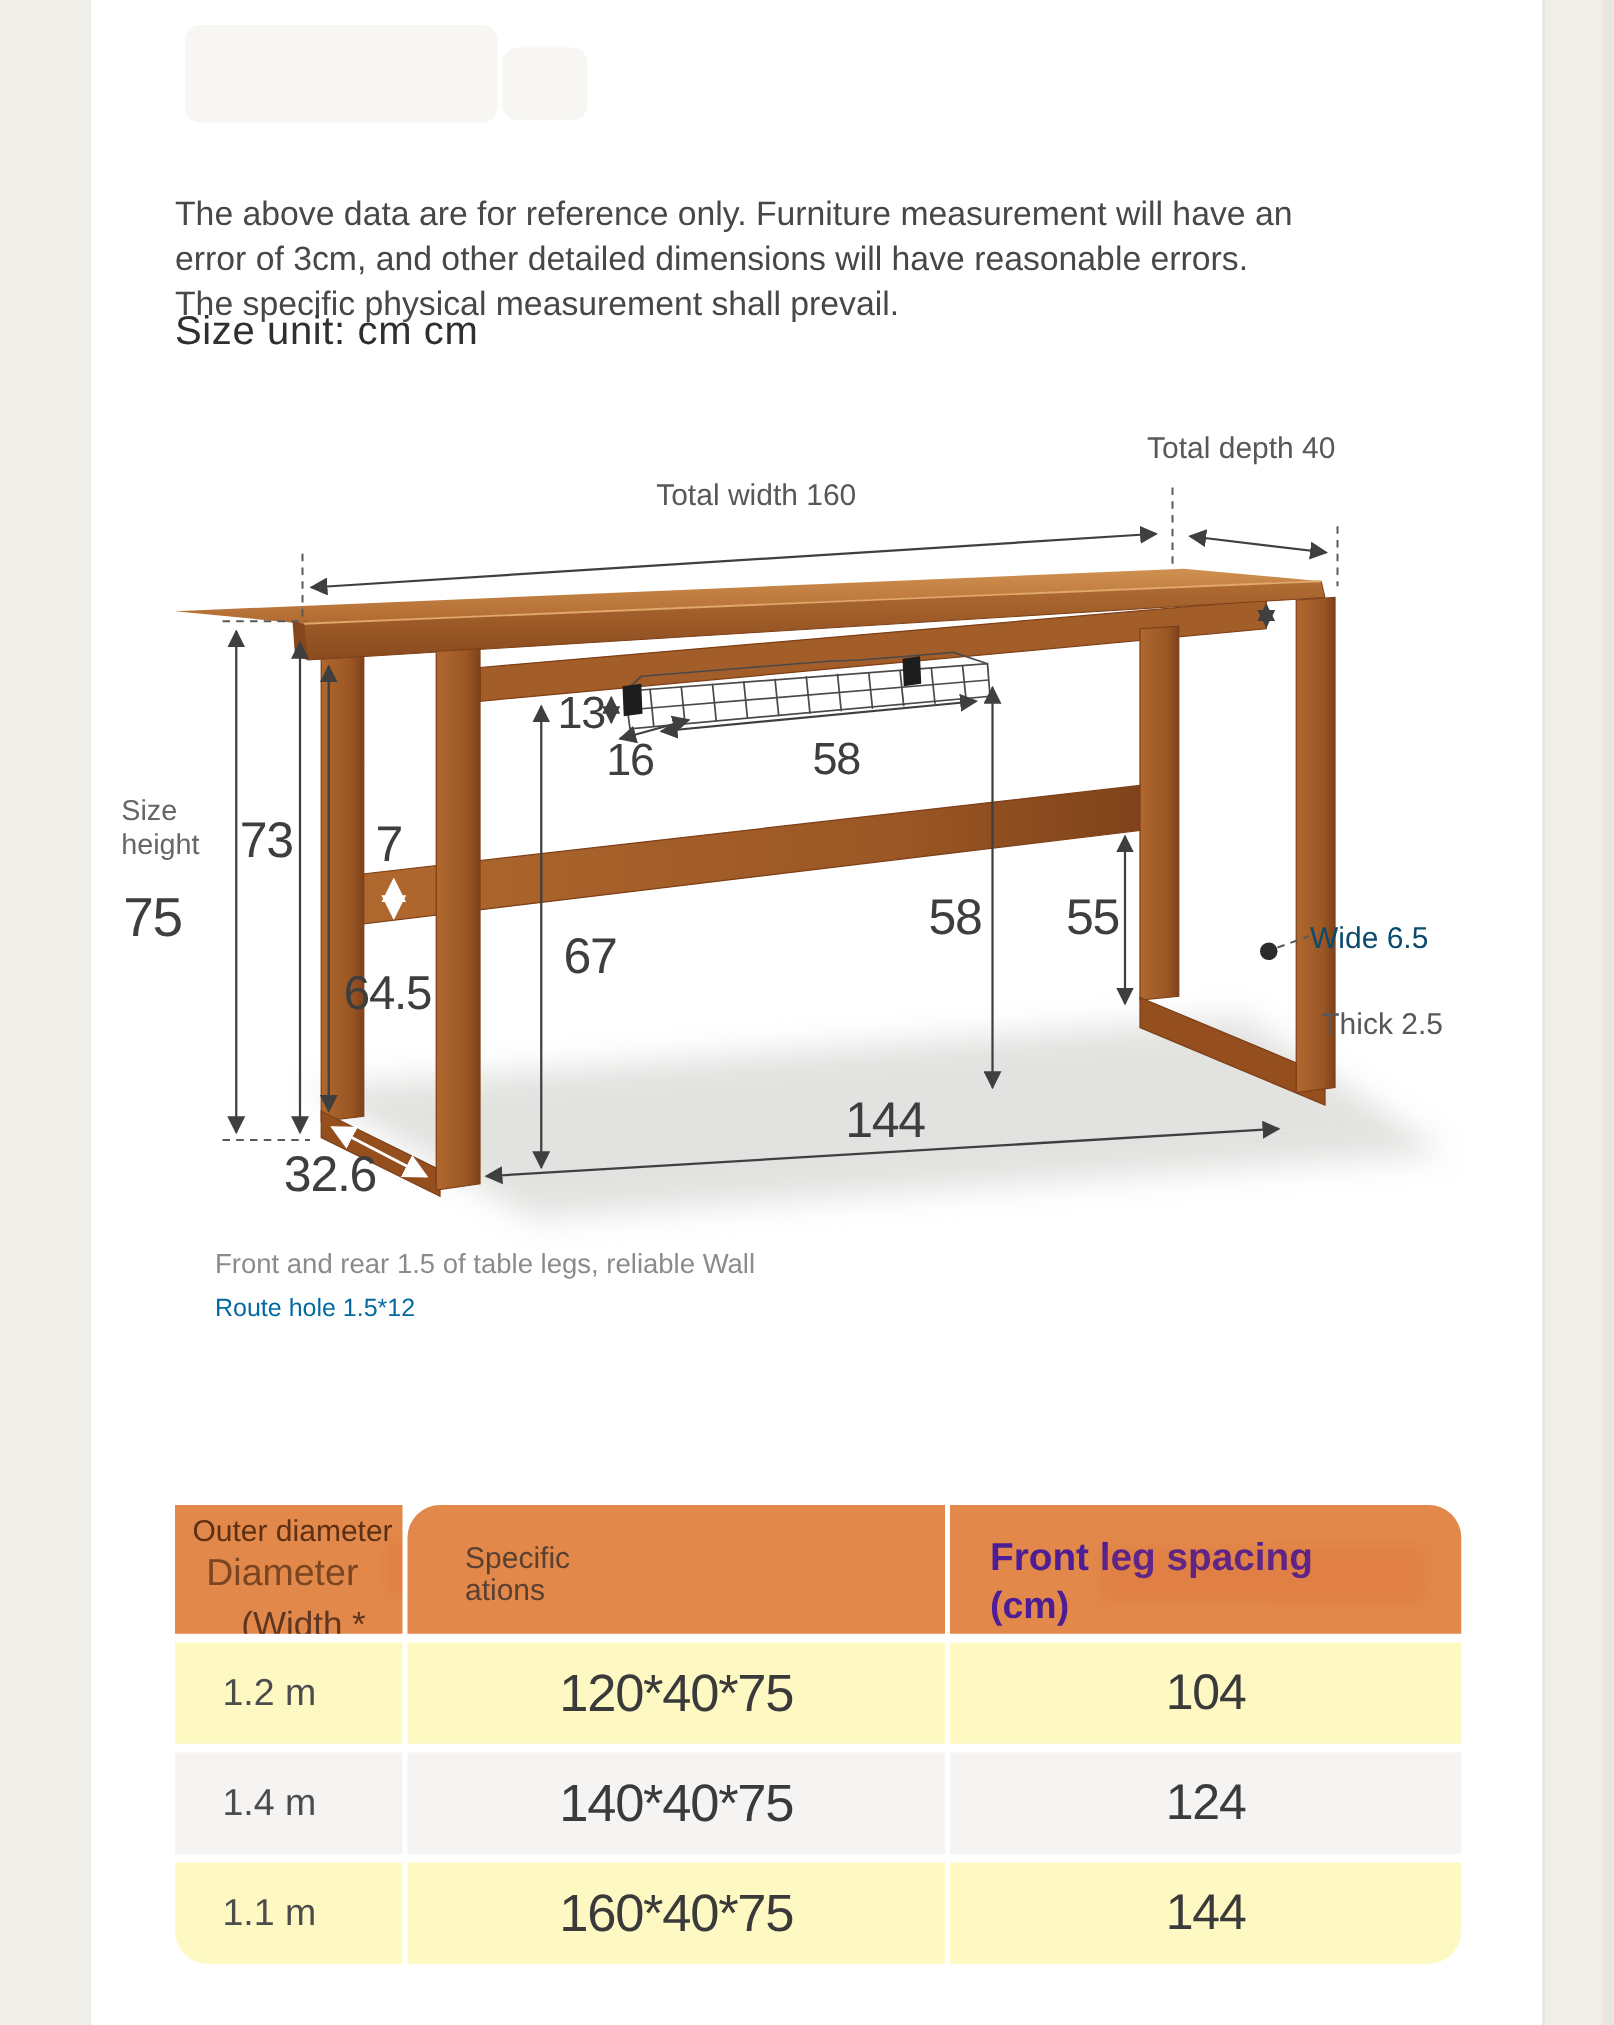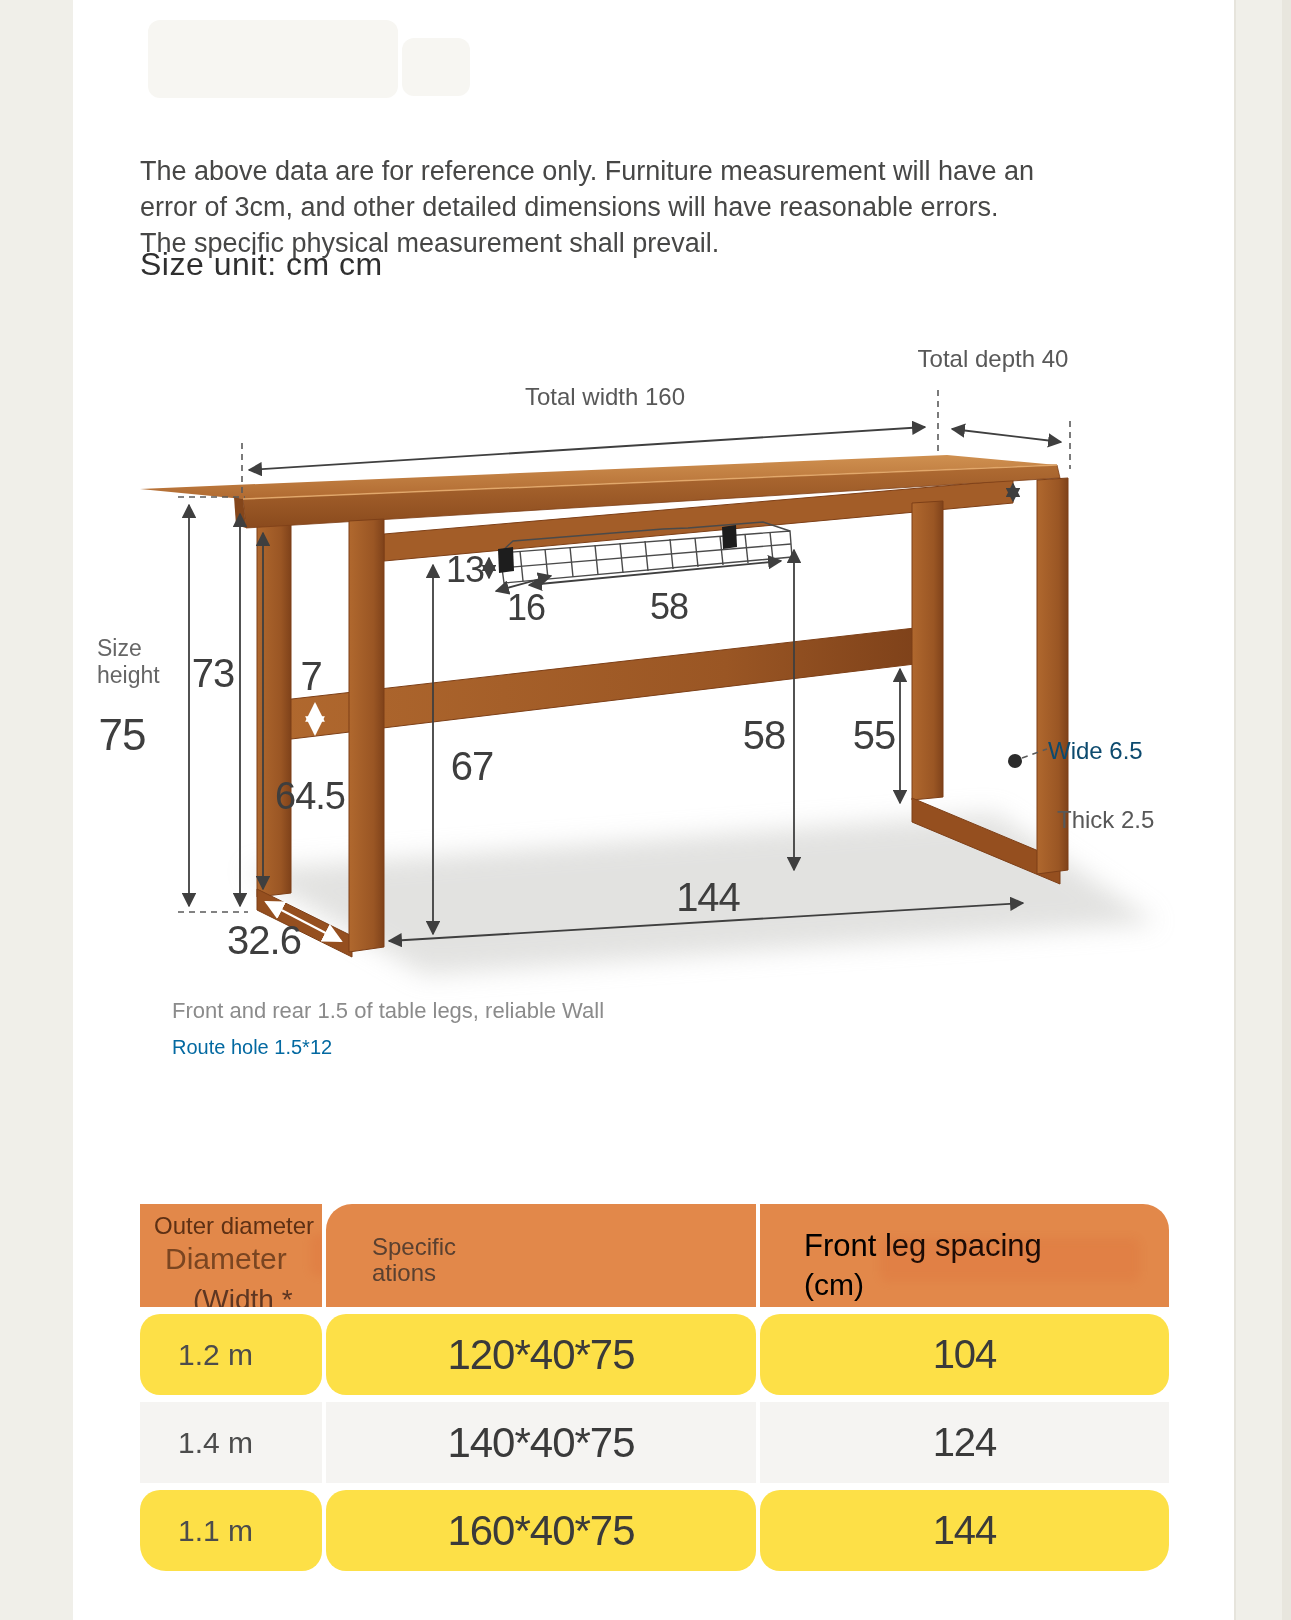--- a/index.html
+++ b/index.html
@@ -35,28 +35,28 @@
   .spec-table{position:absolute;left:140px;top:1204px;width:1029px;}
   .t-grid{display:grid;grid-template-columns:182px 430px 409px;column-gap:4px;}
   .t-header .cell{background:#e2884a;height:103px;position:relative;overflow:hidden;}
   .t-header .c1{border-top-left-radius:26px;}
   .t-header .c3{border-top-right-radius:26px;}
   .h-c1{padding:30px 0 0 46px;font-size:24px;line-height:26px;color:#5a4030;}
   .h-c2{padding:8px 0 0 14px;color:#5d3014;}
   .h-c2 .l1{font-size:24px;}
   .h-c2 .l2{font-size:30px;color:#7a4521;padding-left:11px;margin-top:2px;}
   .h-c2 .l3{font-size:28px;color:#5d3622;padding-left:39px;margin-top:8px;}
-  .h-c3{padding:24px 0 0 44px;color:#000000;}
+  .h-c3{padding:24px 0 0 32px;color:#4c1d95;font-weight:bold;}
   .h-c3 .l1{font-size:31px;}
   .h-c3 .l2{font-size:30px;margin-top:4px;}
   .smear{position:absolute;border-radius:8px;background:#d8572a;opacity:0.14;filter:blur(4px);}
   .t-row{margin-top:7px;}
   .t-row:first-of-type{margin-top:10px;}
   .t-row .cell{height:81px;display:flex;align-items:center;}
-  .row-a .cell{background:#fde047;border-radius:20px;}
+  .row-a .cell{background:#fef9c3;}
   .row-b .cell{background:#f5f4f2;}
   .t-row.last .c1{border-bottom-left-radius:26px;}
   .t-row.last .c3{border-bottom-right-radius:26px;}
   .r-size{padding-left:38px;font-size:30px;color:#4c4c4c;}
   .r-dim{justify-content:center;font-size:42px;color:#3a3a3a;letter-spacing:-1px;}
   .r-leg{justify-content:center;font-size:40px;color:#3a3a3a;letter-spacing:-1px;}
 </style>
 </head>
 <body>
 
@@ -172,21 +172,21 @@
   <div class="dlabel dim-txt-left" style="left:2px;top:300px;">
     <div>Size</div>
     <div>height</div>
   </div>
   <span class="dlabel dim-num lg" style="left:27px;top:400px;">75</span>
   <span class="dlabel dim-num" style="left:118px;top:338px;">73</span>
   <span class="dlabel dim-num" style="left:216px;top:341px;">7</span>
   <span class="dlabel dim-num md" style="left:215px;top:461px;">64.5</span>
   <span class="dlabel dim-num" style="left:377px;top:431px;">67</span>
   <span class="dlabel dim-num sm" style="left:370px;top:235px;">13</span>
-  <span class="dlabel dim-num sm" style="left:431px;top:273px;">16</span>
+  <span class="dlabel dim-num sm" style="left:409px;top:273px;">16</span>
   <span class="dlabel dim-num sm" style="left:574px;top:272px;">58</span>
   <span class="dlabel dim-num" style="left:669px;top:400px;">58</span>
   <span class="dlabel dim-num" style="left:779px;top:400px;">55</span>
   <span class="dlabel dim-num" style="left:613px;top:562px;">144</span>
   <span class="dlabel dim-num" style="left:169px;top:605px;">32.6</span>
   <span class="dlabel" style="left:953px;top:402px;font-size:24px;color:#0c4a6e;">Wide 6.5</span>
   <span class="dlabel" style="left:962px;top:471px;font-size:24px;color:#585858;">Thick 2.5</span>
 </div>
 
 <div class="note1">Front and rear 1.5 of table legs, reliable Wall</div>

